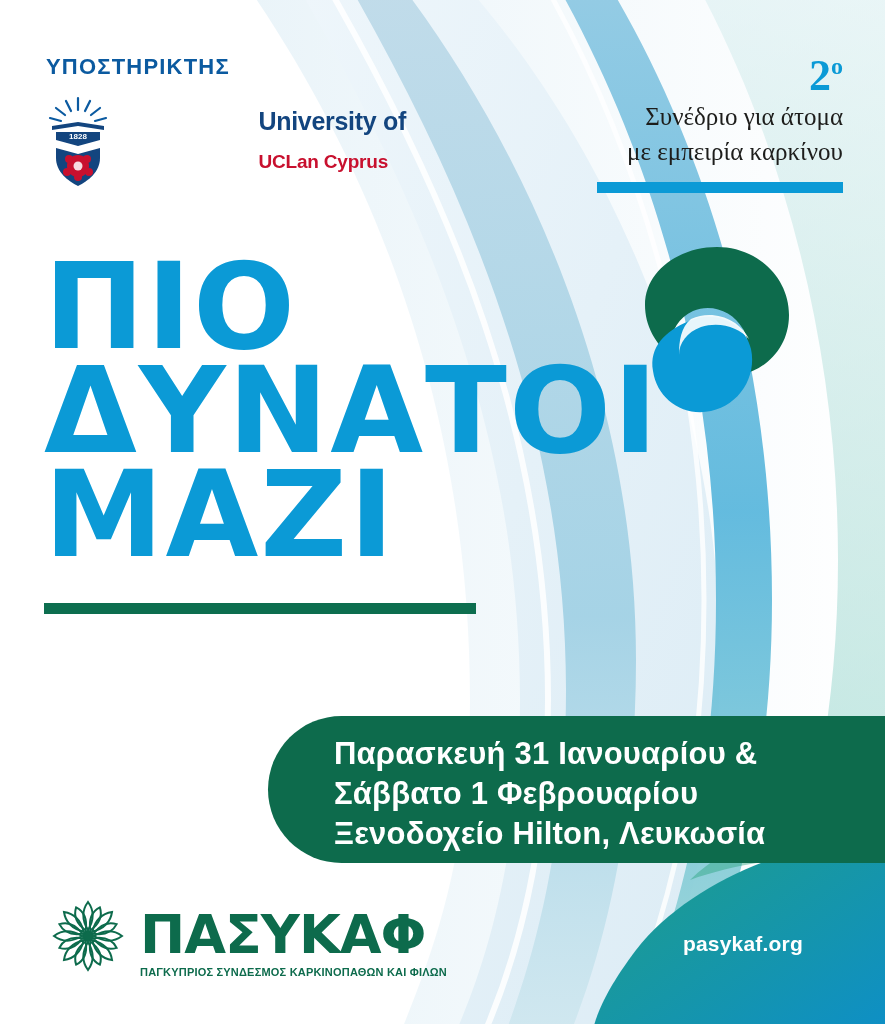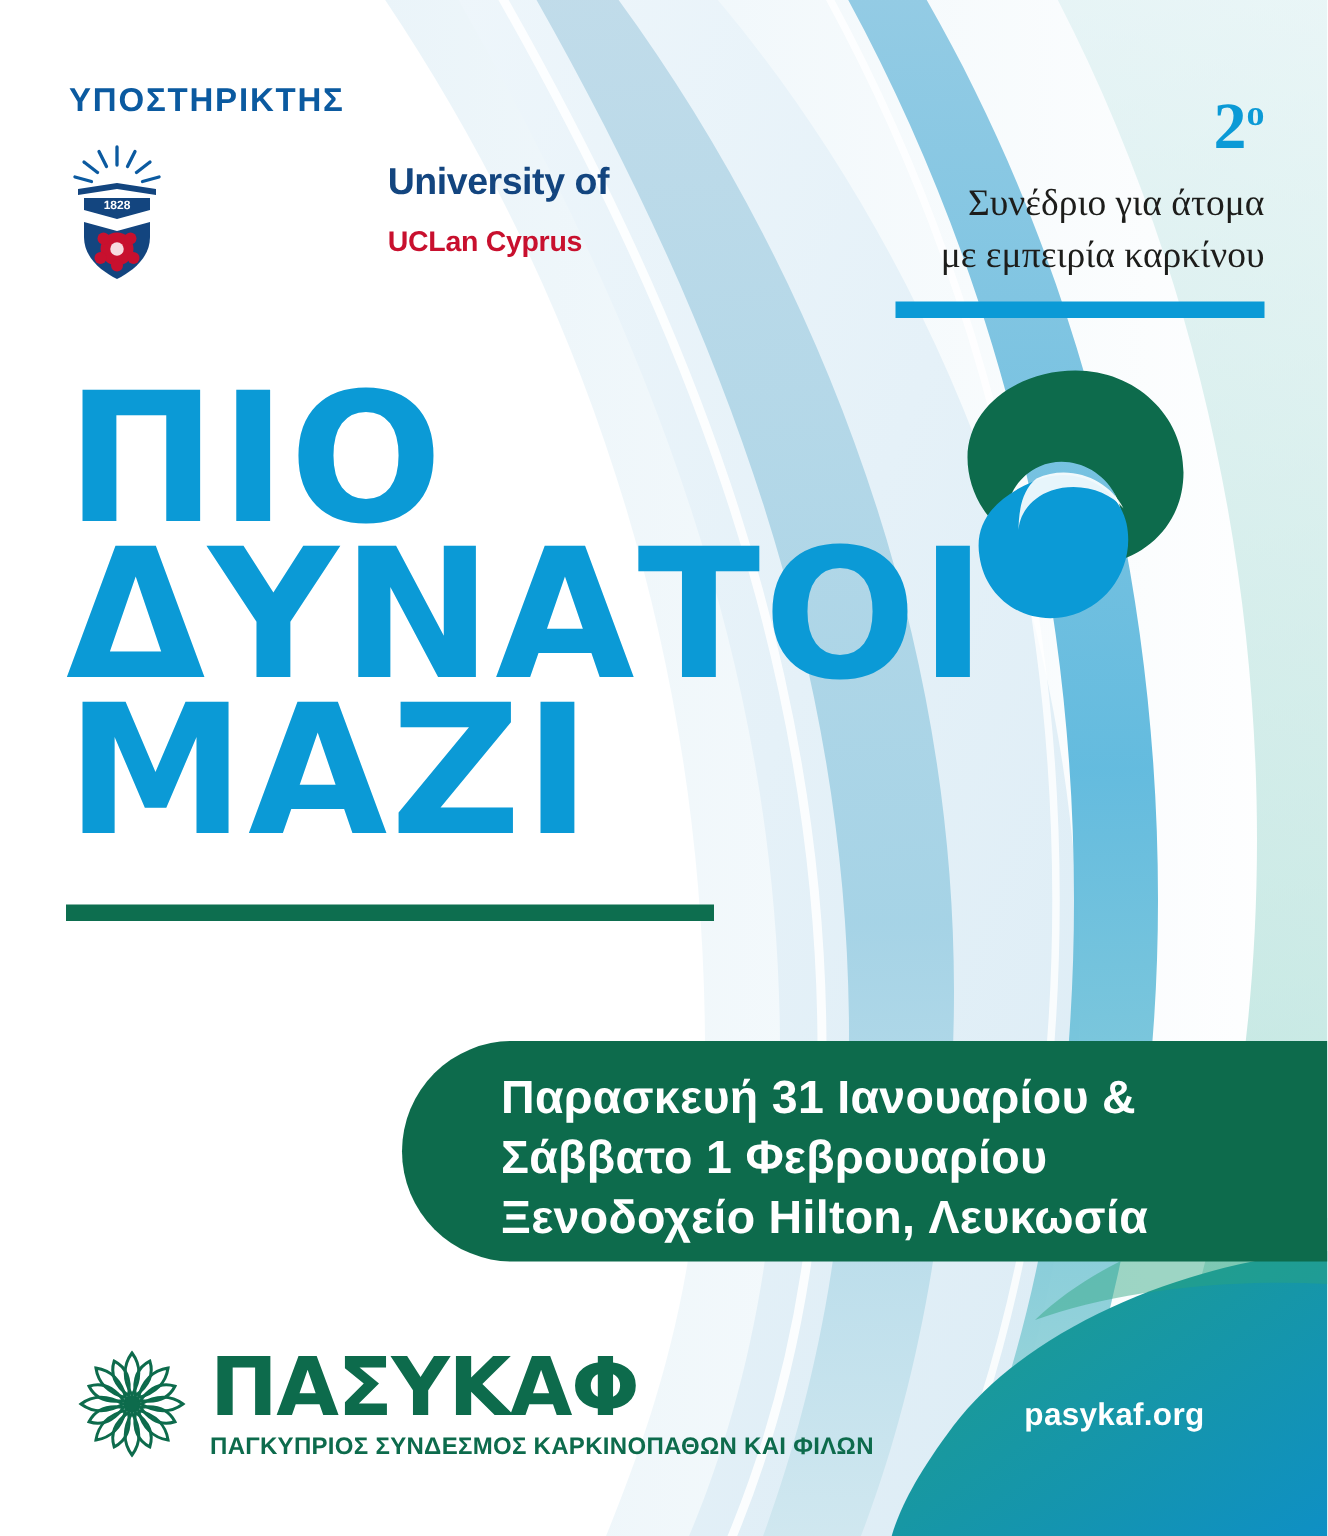--- a/index.html
+++ b/index.html
@@ -76,21 +76,21 @@
     right: 42px;
     top: 44px;
     text-align: right;
     width: 320px;
   }
   .edition-number {
     font-family: "Liberation Serif", serif;
     font-size: 44px;
     font-weight: bold;
     color: #0b9ad6;
-    line-height: 64px;
+    line-height: 45px;
   }
   .edition-number sup {
     font-size: 24px;
     top: -0.55em;
   }
   .edition-line {
     font-family: "Liberation Serif", serif;
     font-size: 25px;
     line-height: 33px;
     color: #1d1d1b;
@@ -132,21 +132,21 @@
     width: 432px;
     height: 11px;
     background: #0d6e4f;
     margin-top: 36px;
   }
 
   
   .detail-panel {
     position: absolute;
     left: 268px;
-    top: 694px;
+    top: 716px;
     width: 617px;
     height: 147px;
     background: #0d6b4c;
     border-top-left-radius: 74px;
     border-bottom-left-radius: 74px;
     color: #ffffff;
     padding: 18px 0 0 66px;
     box-sizing: border-box;
   }
   .detail-line {
@@ -155,40 +155,40 @@
     font-weight: bold;
     letter-spacing: 0.2px;
   }
 
   
   .pasykaf {
     position: absolute;
     left: 46px;
     bottom: 46px;
     display: flex;
-    align-items: center;
+    align-items: flex-end;
   }
   .pasykaf-mark {
     width: 84px;
     height: 84px;
     flex: 0 0 auto;
   }
   .pasykaf-text {
     margin-left: 10px;
   }
   .pasykaf-name {
     font-family: "DejaVu Sans", sans-serif;
     font-size: 54px;
     line-height: 54px;
     font-weight: bold;
     color: #0d6b4c;
     letter-spacing: -1px;
   }
   .pasykaf-tag {
-    font-size: 16px;
+    font-size: 11px;
     font-weight: bold;
     color: #0d6b4c;
     letter-spacing: 0.2px;
     margin-top: 4px;
   }
 
   
   .website {
     position: absolute;
     right: 82px;

